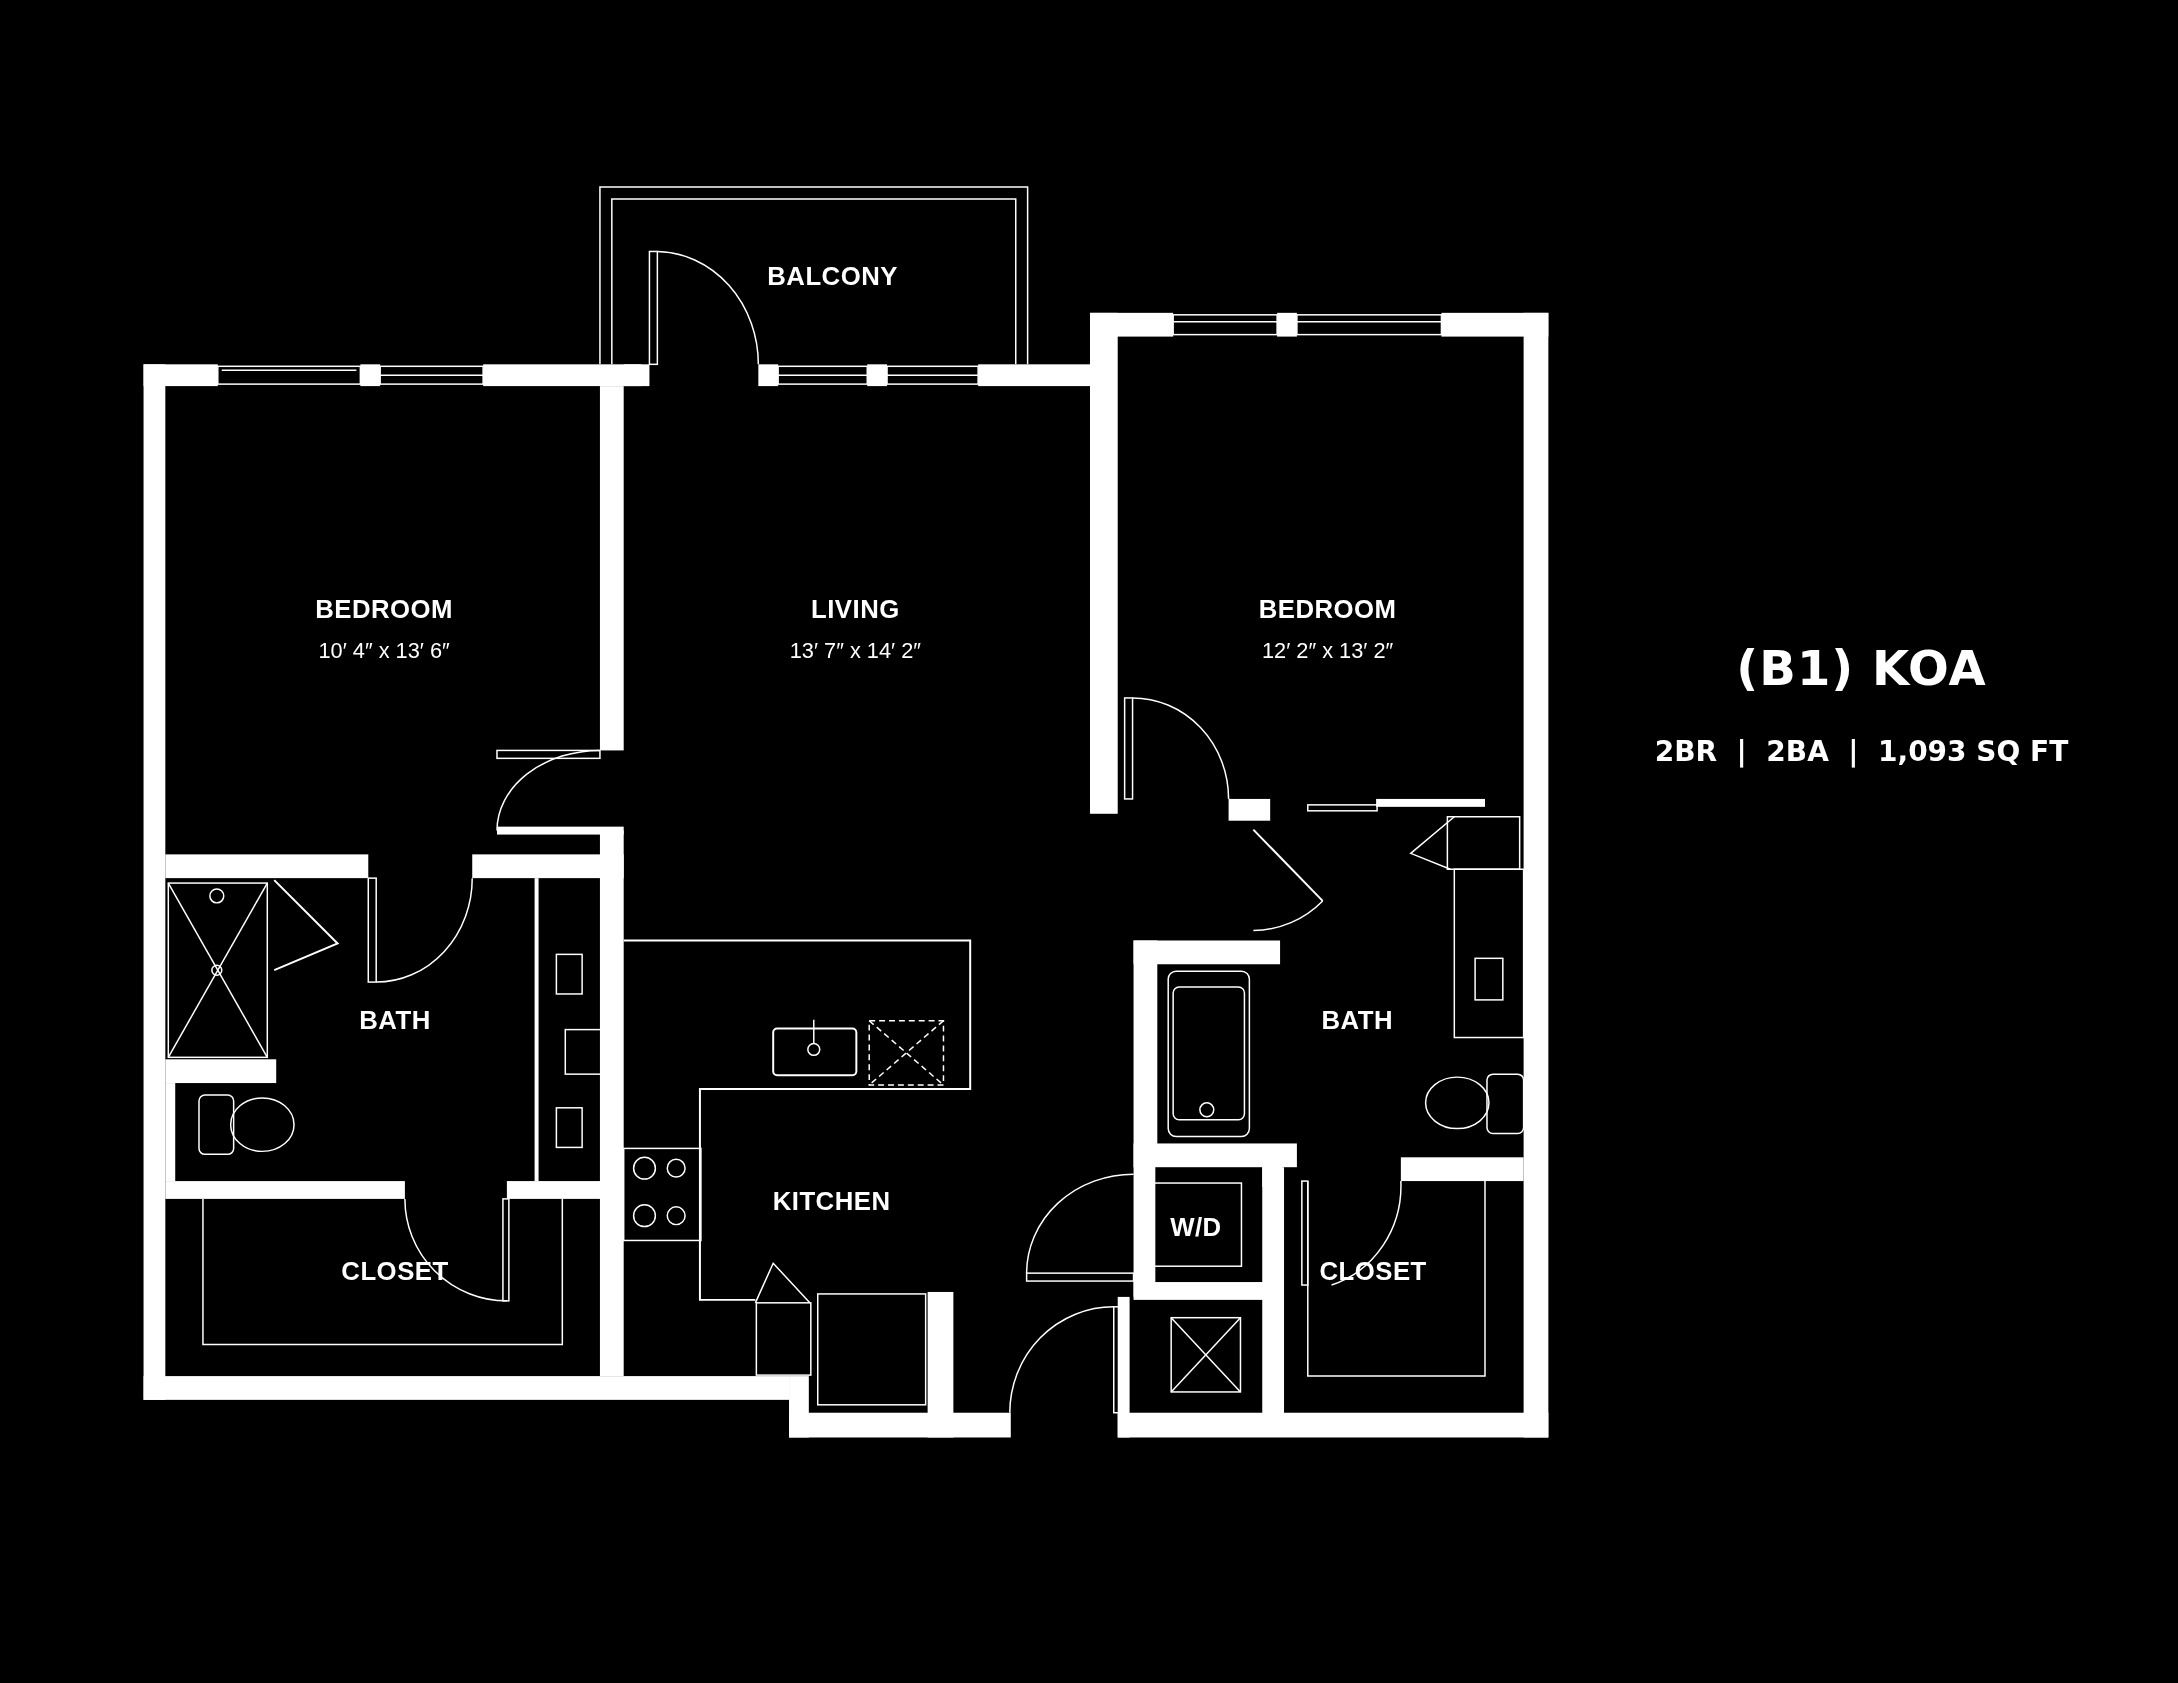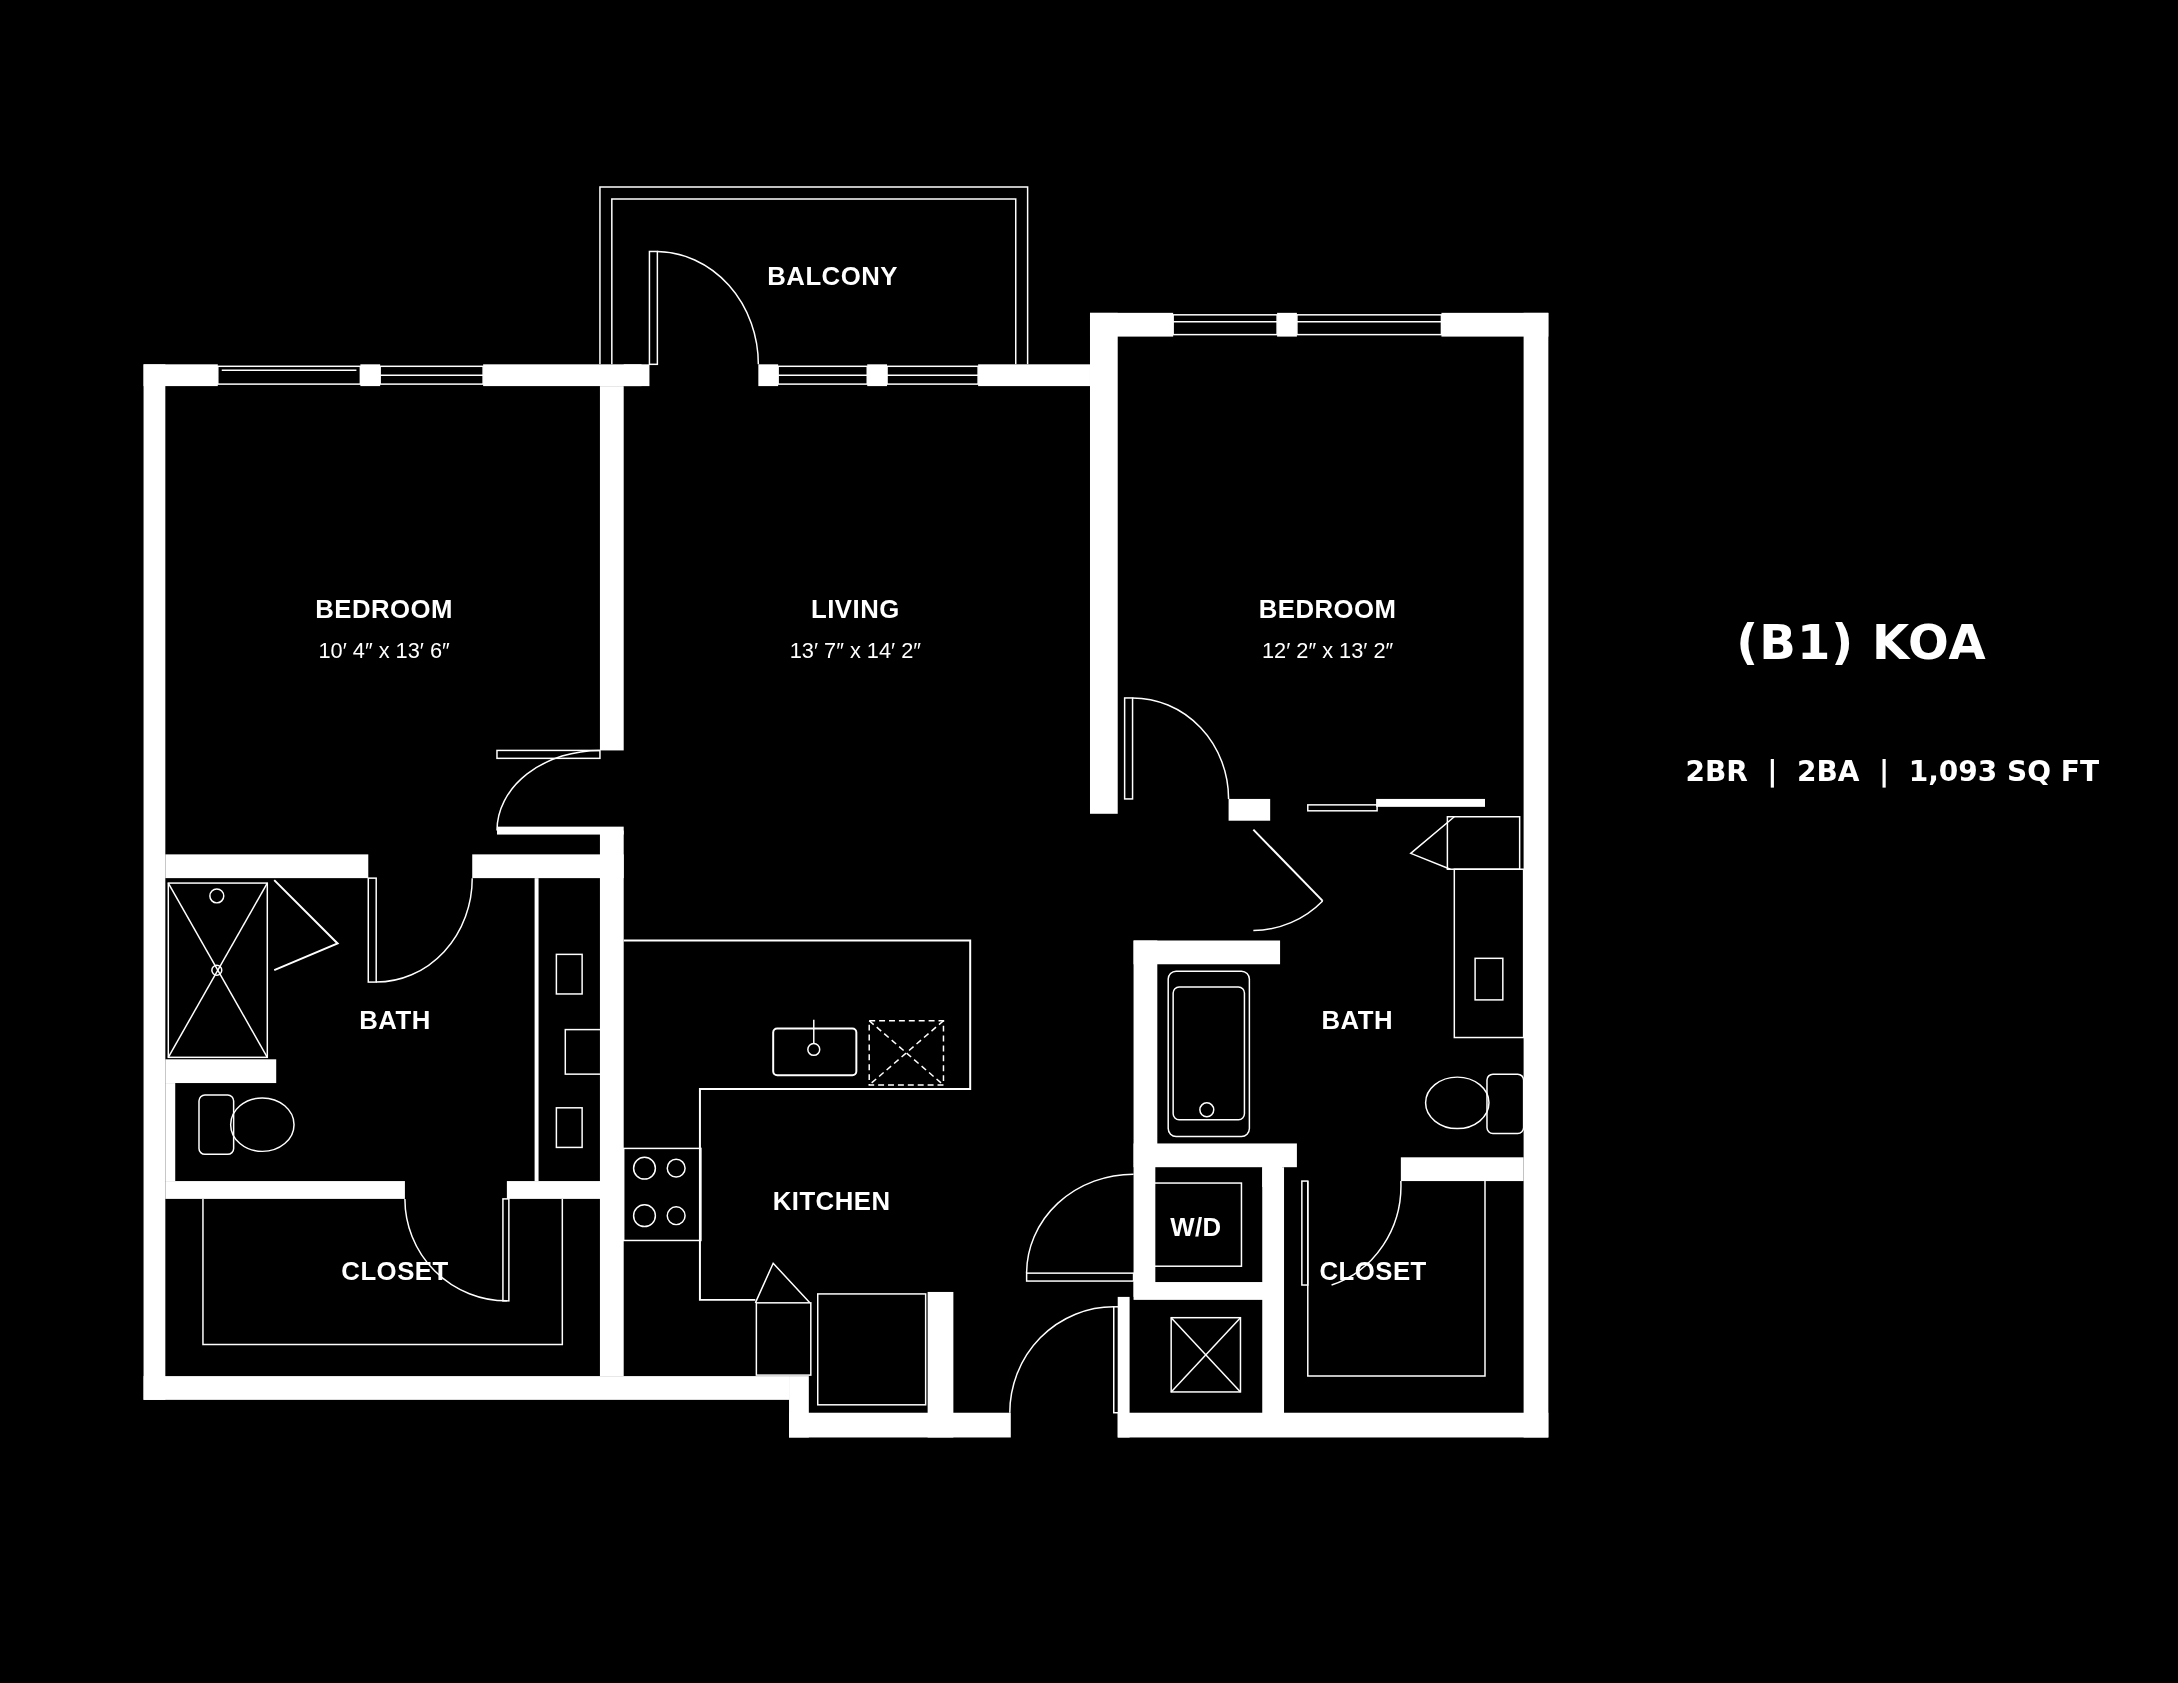--- a/index.html
+++ b/index.html
@@ -4,22 +4,22 @@
 <style>
   html, body { margin: 0; padding: 0; background: #000; }
   body { width: 2178px; height: 1683px; position: relative; overflow: hidden; font-family: "Liberation Sans", "DejaVu Sans", sans-serif; color: #fff; }
   #plan { position: absolute; left: 0; top: 0; width: 2178px; height: 1683px; }
   .wall { fill: #fff; }
   .line { fill: none; stroke: #fff; stroke-width: 2; }
   .thin { fill: none; stroke: #fff; stroke-width: 1.5; }
   .dash { fill: none; stroke: #fff; stroke-width: 1.5; stroke-dasharray: 6 4; }
   .room-label { font-family: "Liberation Sans", sans-serif; font-weight: bold; font-size: 26px; fill: #fff; text-anchor: middle; letter-spacing: 0.5px; }
   .room-dim { font-family: "Liberation Sans", sans-serif; font-size: 22px; fill: #fff; text-anchor: middle; }
-  .unit-title { position: absolute; left: 1703px; top: 614px; width: 317px; text-align: center; font-family: "DejaVu Sans", sans-serif; font-weight: bold; font-size: 48px; letter-spacing: 1px; color: #fff; }
-  .unit-sub { position: absolute; left: 1624px; top: 735px; width: 475px; text-align: right; font-family: "DejaVu Sans", sans-serif; font-weight: bold; font-size: 28px; color: #fff; white-space: pre; margin-top: 20px; }
+  .unit-title { position: absolute; left: 1703px; top: 640px; width: 317px; text-align: center; font-family: "DejaVu Sans", sans-serif; font-weight: bold; font-size: 48px; letter-spacing: 1px; color: #fff; }
+  .unit-sub { position: absolute; left: 1624px; top: 735px; width: 475px; text-align: center; font-family: "DejaVu Sans", sans-serif; font-weight: bold; font-size: 28px; color: #fff; white-space: pre; }
 </style>
 </head>
 <body>
 
 <svg id="plan" viewBox="0 0 2200 1700" xmlns="http://www.w3.org/2000/svg">
 
   <g>
     <polyline class="thin" points="606,368 606,189 1038,189 1038,368"></polyline>
     <polyline class="thin" points="618,368 618,201 1026,201 1026,368"></polyline>
 

